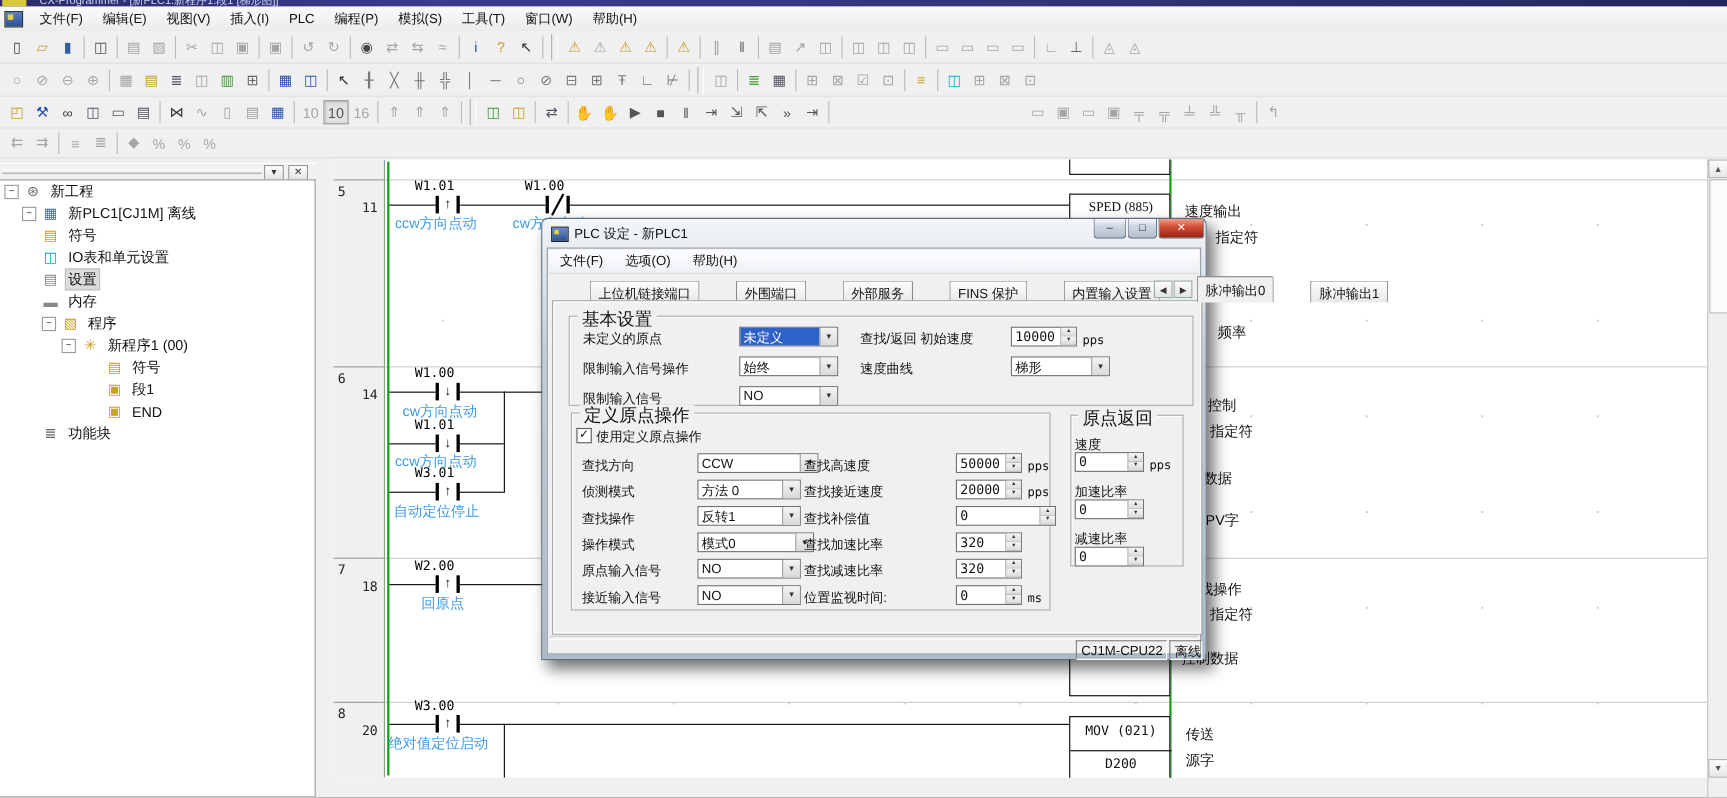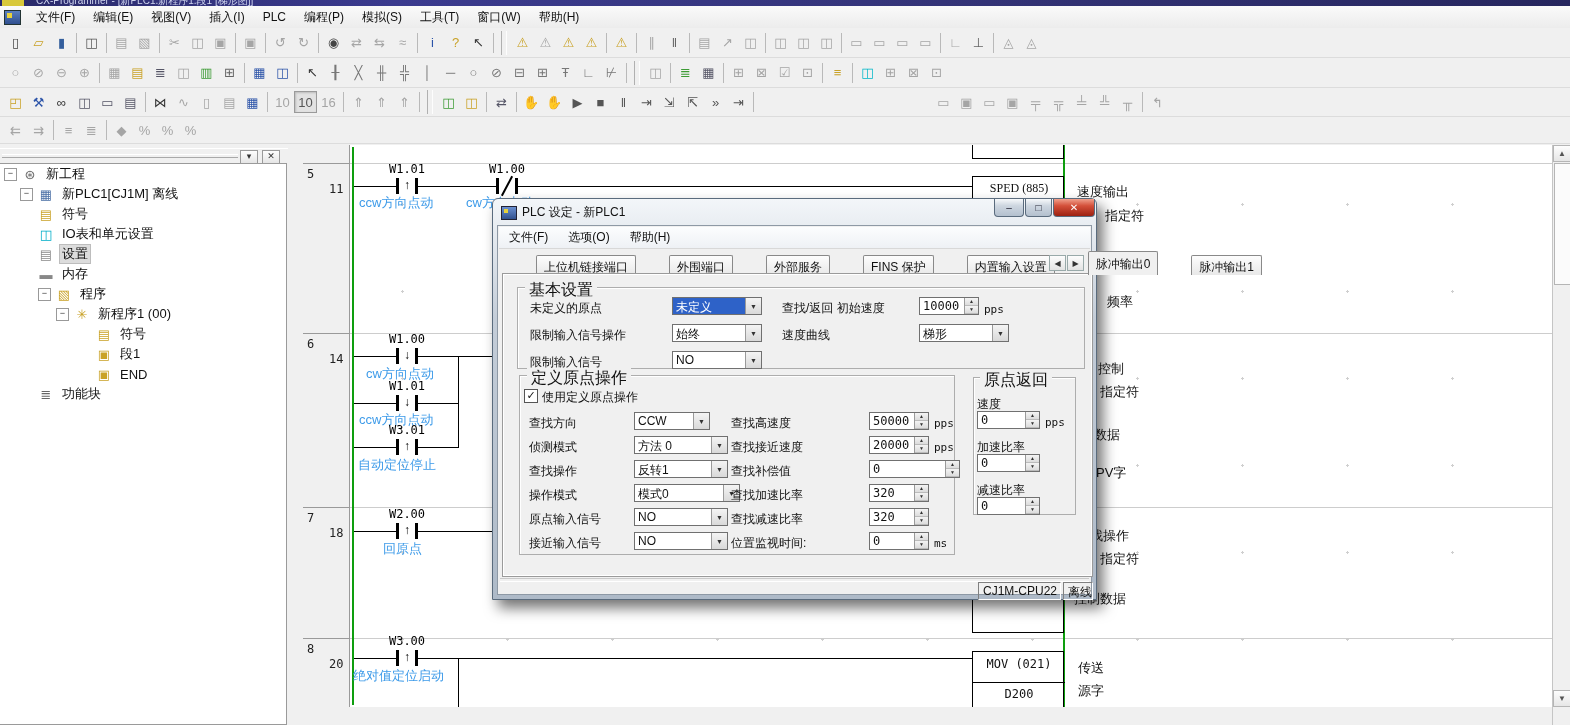--- a/index.html
+++ b/index.html
@@ -43,21 +43,21 @@
   #lmargin{position:absolute;left:0;top:0;width:47px;height:562px;background:#F0F0F0;border-right:1px solid #9a9a9a;box-sizing:border-box;}
   .msep{position:absolute;left:0;width:47px;height:1px;background:#9a9a9a;}
   .rnum{position:absolute;font-family:"DejaVu Sans Mono",monospace;font-size:12px;color:#222;}
   .bus{position:absolute;width:2px;background:#0e9e0e;}
   .wire{position:absolute;background:#000;}
   .contact{position:absolute;width:22px;height:16px;background:#fff;}
   .contact .bl{position:absolute;left:0;top:0;width:3px;height:16px;background:#000;}
   .contact .br{position:absolute;right:0;top:0;width:3px;height:16px;background:#000;}
   .contact .arr{position:absolute;left:3px;right:3px;top:-1px;text-align:center;font-size:12px;line-height:16px;color:#000;}
   .contact .slash{position:absolute;left:10px;top:-3px;width:2px;height:22px;background:#000;transform:rotate(28deg);}
-  .addr{position:absolute;width:60px;text-align:center;font-family:"DejaVu Sans Mono",monospace;font-size:12px;color:#000;}
+  .addr{position:absolute;width:60px;text-align:left;font-family:"DejaVu Sans Mono",monospace;font-size:12px;color:#000;}
   .blbl{position:absolute;color:#3e9be9;font-size:13px;white-space:nowrap;}
   .blk{position:absolute;border:1px solid #000;background:#fff;box-sizing:border-box;}
   .blktxt{position:absolute;width:92px;text-align:center;font-family:"DejaVu Sans Mono",monospace;font-size:12px;}
   .rlab{position:absolute;font-size:13px;color:#111;white-space:nowrap;}
   
   .sb{position:absolute;background:#f0f0f0;}
   .sbbtn{position:absolute;border:1px solid #b5b5b5;background:linear-gradient(#fdfdfd,#e6e6e6);font-size:8px;color:#555;text-align:center;box-sizing:border-box;}
   .sbthumb{position:absolute;border:1px solid #b5b5b5;background:#fbfbfb;}
   
   #dlg{left:492px;top:198px;width:605px;height:402px;z-index:50;border-radius:6px 6px 0 0;
@@ -789,21 +789,21 @@
           <div class="cv">NO</div>
             <div class="ca">▼</div>
         </div>
 
         <div class="grp" style="left:15px;top:100px;width:434px;height:178px;"></div>
         <div class="grpt" style="left:23px;top:93px;">定义原点操作</div>
         <div class="cb" style="left:20px;top:114px;"><span>✓</span></div>
         <div class="dl" style="left:38px;top:114px;">使用定义原点操作</div>
 
         <div class="dl" style="left:25px;top:140px;">查找方向</div>
-        <div class="combo" style="left:130px;top:137px;width:76px;">
+        <div class="combo" style="left:130px;top:137px;width:110px;">
             <div class="cv">CCW</div>
             <div class="ca">▼</div>
           </div>
         <div class="dl" style="left:227px;top:140px;">查找高速度</div>
         <div class="spin" style="left:365px;top:137px;width:60px;">
             <div class="sv">50000</div>
             <div class="sa">
               <div>▲</div>
               <div>▼</div>
             </div>

